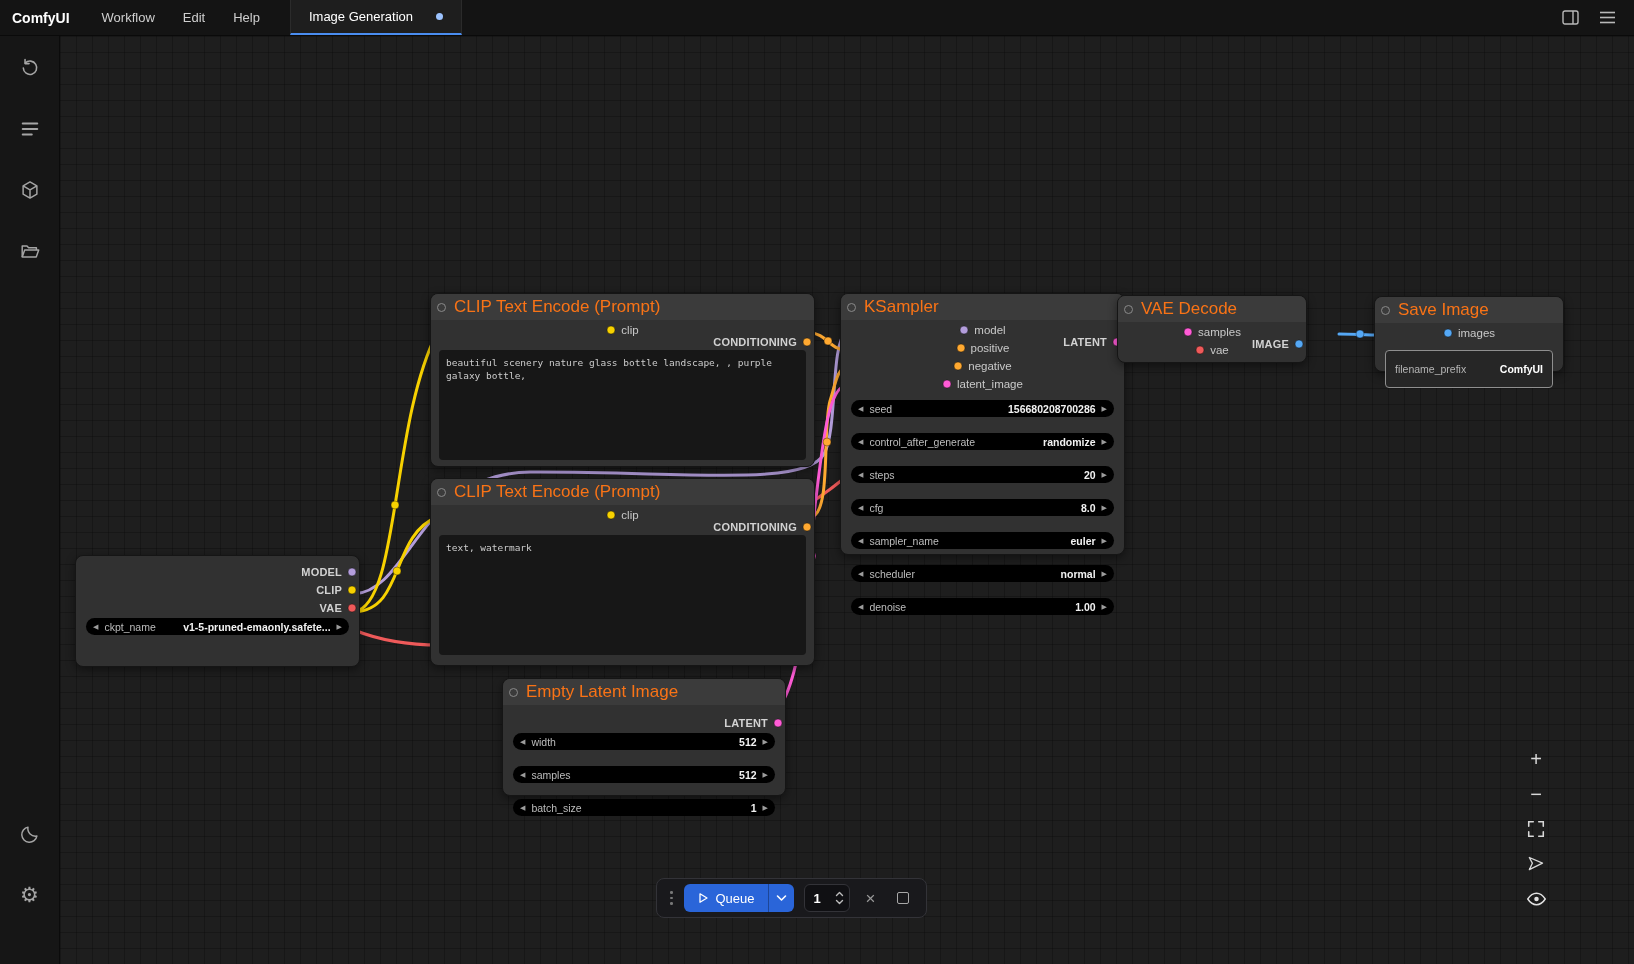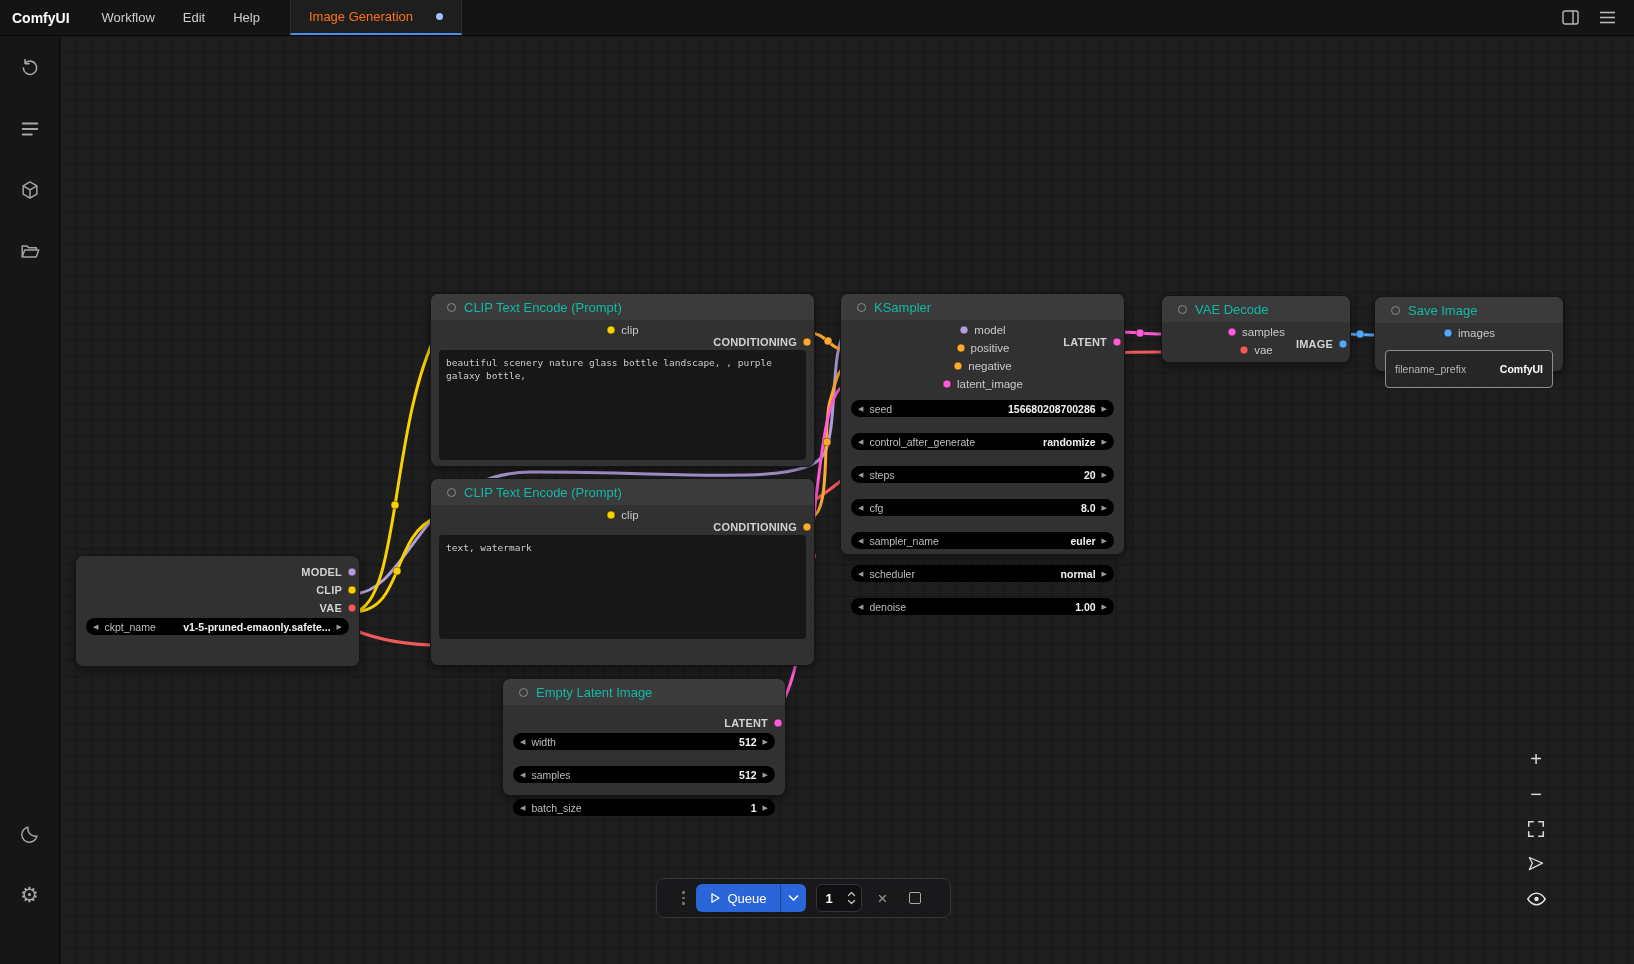--- a/index.html
+++ b/index.html
@@ -6,21 +6,21 @@
   html,body { width:1634px; height:964px; overflow:hidden; background:#1e1e1e;
               font-family:"Liberation Sans", sans-serif; }
 
   
   .topbar { position:absolute; top:0; left:0; right:0; height:36px; background:#141414;
             display:flex; align-items:stretch; z-index:40; border-bottom:1px solid #0a0a0a; }
   .logo { color:#ffffff; font-weight:bold; font-size:14px; display:flex; align-items:center; padding:0 18px 0 12px; }
   .menu-item { color:#cfcfcf; font-size:13px; display:flex; align-items:center; padding:0 14px; cursor:default; }
   .tab { margin-left:16px; display:flex; align-items:center; gap:23px; padding:0 18px;
          background:#1e1e1e; border-left:1px solid #2b2b2b; border-right:1px solid #2b2b2b;
-         border-bottom:2px solid #4a8df0; color:#f97316; font-size:13px; }
+         border-bottom:2px solid #4a8df0; color:#ffffff; font-size:13px; }
   .tab-dot { width:7px; height:7px; border-radius:50%; background:#9cc3ff; }
   .topbar-right { margin-left:auto; display:flex; align-items:center; gap:20px; padding-right:18px; }
   .tb-icon svg { display:block; }
 
   
   .sidebar { position:absolute; top:36px; left:0; bottom:0; width:60px; background:#161616;
              border-right:1px solid #0b0b0b; display:flex; flex-direction:column; align-items:center;
              padding:20px 0 57px; z-index:30; }
   .side-icon { width:24px; height:24px; display:flex; align-items:center; justify-content:center;
                color:#a5a5a5; margin-bottom:37px; font-size:21px; }
@@ -33,22 +33,22 @@
             background-color:#1e1e1e;
             background-image:
               linear-gradient(rgba(0,0,0,.22) 1px, transparent 1px),
               linear-gradient(90deg, rgba(0,0,0,.22) 1px, transparent 1px);
             background-size:16px 16px; overflow:hidden; }
   .wires { position:absolute; left:0; top:0; pointer-events:none; z-index:1; }
 
   
   .node { position:absolute; background:#313131; border:1px solid #151515; border-radius:8px;
           box-shadow:0 3px 10px rgba(0,0,0,.45); z-index:5; }
-  .node-title { height:26px; display:flex; align-items:center; gap:8px; padding:0 16px;
-                background:#3b3b3b; border-radius:7px 7px 0 0; color:#14b8a6; font-size:13px; }
+  .node-title { height:26px; display:flex; align-items:center; gap:8px; padding:0 6px;
+                background:#3b3b3b; border-radius:7px 7px 0 0; color:#f97316; font-size:17px; }
   .collapse-dot { width:9px; height:9px; border:1.5px solid #8a8a8a; border-radius:50%; flex:none; }
   .node-body { padding-top:4px; }
   .slot-row { display:flex; align-items:center; justify-content:space-between; height:18px; padding:0 2px;flex-direction:column; }
   .slot-row.tall { height:20px; }
   .slot-row.right { justify-content:flex-end; }
   .slot-in  { display:flex; align-items:center; gap:5px; }
   .slot-out { display:flex; align-items:center; gap:5px; margin-left:auto; }
   .slot-label { font-size:11.5px; color:#c9c9c9; }
   .out-label  { font-size:11px; font-weight:bold; color:#d2d2d2; letter-spacing:.2px; }
   .slot-dot svg { display:block; }
@@ -64,21 +64,21 @@
                 line-height:1.4; overflow:hidden; }
 
   .text-widget { margin:5px 10px; border:1px solid #8f8f8f; border-radius:4px; height:19px;
                  display:flex; align-items:center; justify-content:space-between; padding:18px 9px;
                  background:#262626; }
   .tw-name { font-size:10.5px; color:#b5b5b5; }
   .tw-value { font-size:10.5px; font-weight:bold; color:#ffffff; }
 
   
   .queue-bar { position:absolute; display:flex; align-items:center; gap:10px; height:40px;
-               background:#19191c; border:1px solid #333338; border-radius:8px; padding:0 24px; z-index:20; }
+               background:#19191c; border:1px solid #333338; border-radius:8px; padding:0 12px; z-index:20; }
   .grip { display:flex; flex-direction:column; gap:3px; padding:0 1px; }
   .grip i { width:2.5px; height:2.5px; background:#777; border-radius:50%; display:block; }
   .queue-split { display:flex; }
   .queue-btn { display:flex; align-items:center; gap:7px; background:#2a65d9; color:#fff; border:none;
                border-radius:6px 0 0 6px; padding:0 13px; height:28px; font-size:13px;
                font-family:"Liberation Sans", sans-serif; cursor:pointer; }
   .queue-caret { display:flex; align-items:center; justify-content:center; background:#2a65d9; border:none;
                  border-left:1px solid rgba(0,0,0,.3); border-radius:0 6px 6px 0; width:26px; height:28px; cursor:pointer; }
   .count-box { width:46px; height:28px; background:#101013; border:1px solid #333338; border-radius:6px;
                display:flex; align-items:center; padding:0 5px 0 9px; }
@@ -270,21 +270,21 @@
         </div>
         <div class="slot-out">
           <span class="out-label">CONDITIONING</span>
           <span class="slot-dot">
               <svg width="10" height="10">
                 <circle cx="5" cy="5" r="4" stroke="rgba(0,0,0,.4)" fill="#ffa931"></circle>
               </svg>
             </span>
         </div>
       </div>
-      <div class="prompt-box" style="height:104px;">text, watermark</div>
+      <div class="prompt-box" style="height:120px;">text, watermark</div>
     </div>
   </div>
 
   <div class="node" style="left:442px;top:642px;width:284px;height:118px;">
     <div class="node-title">
       <span class="collapse-dot"></span>
       <span>Empty Latent Image</span>
     </div>
     <div class="node-body">
       <div class="slot-row tall right">
@@ -410,21 +410,21 @@
       </div>
       <div class="widget">
         <span class="w-arrow">◀</span>
         <span class="w-name">denoise</span>
         <span class="w-value">1.00</span>
         <span class="w-arrow">▶</span>
       </div>
     </div>
   </div>
 
-  <div class="node" style="left:1101px;top:259px;width:190px;height:68px;">
+  <div class="node" style="left:1057px;top:259px;width:190px;height:68px;">
     <div class="node-title">
       <span class="collapse-dot"></span>
       <span>VAE Decode</span>
     </div>
     <div class="node-body">
       <div class="slot-row">
         <div class="slot-in">
           <span class="slot-dot">
               <svg width="10" height="10">
                 <circle cx="5" cy="5" r="4" stroke="rgba(0,0,0,.4)" fill="#ff5cd6"></circle>

